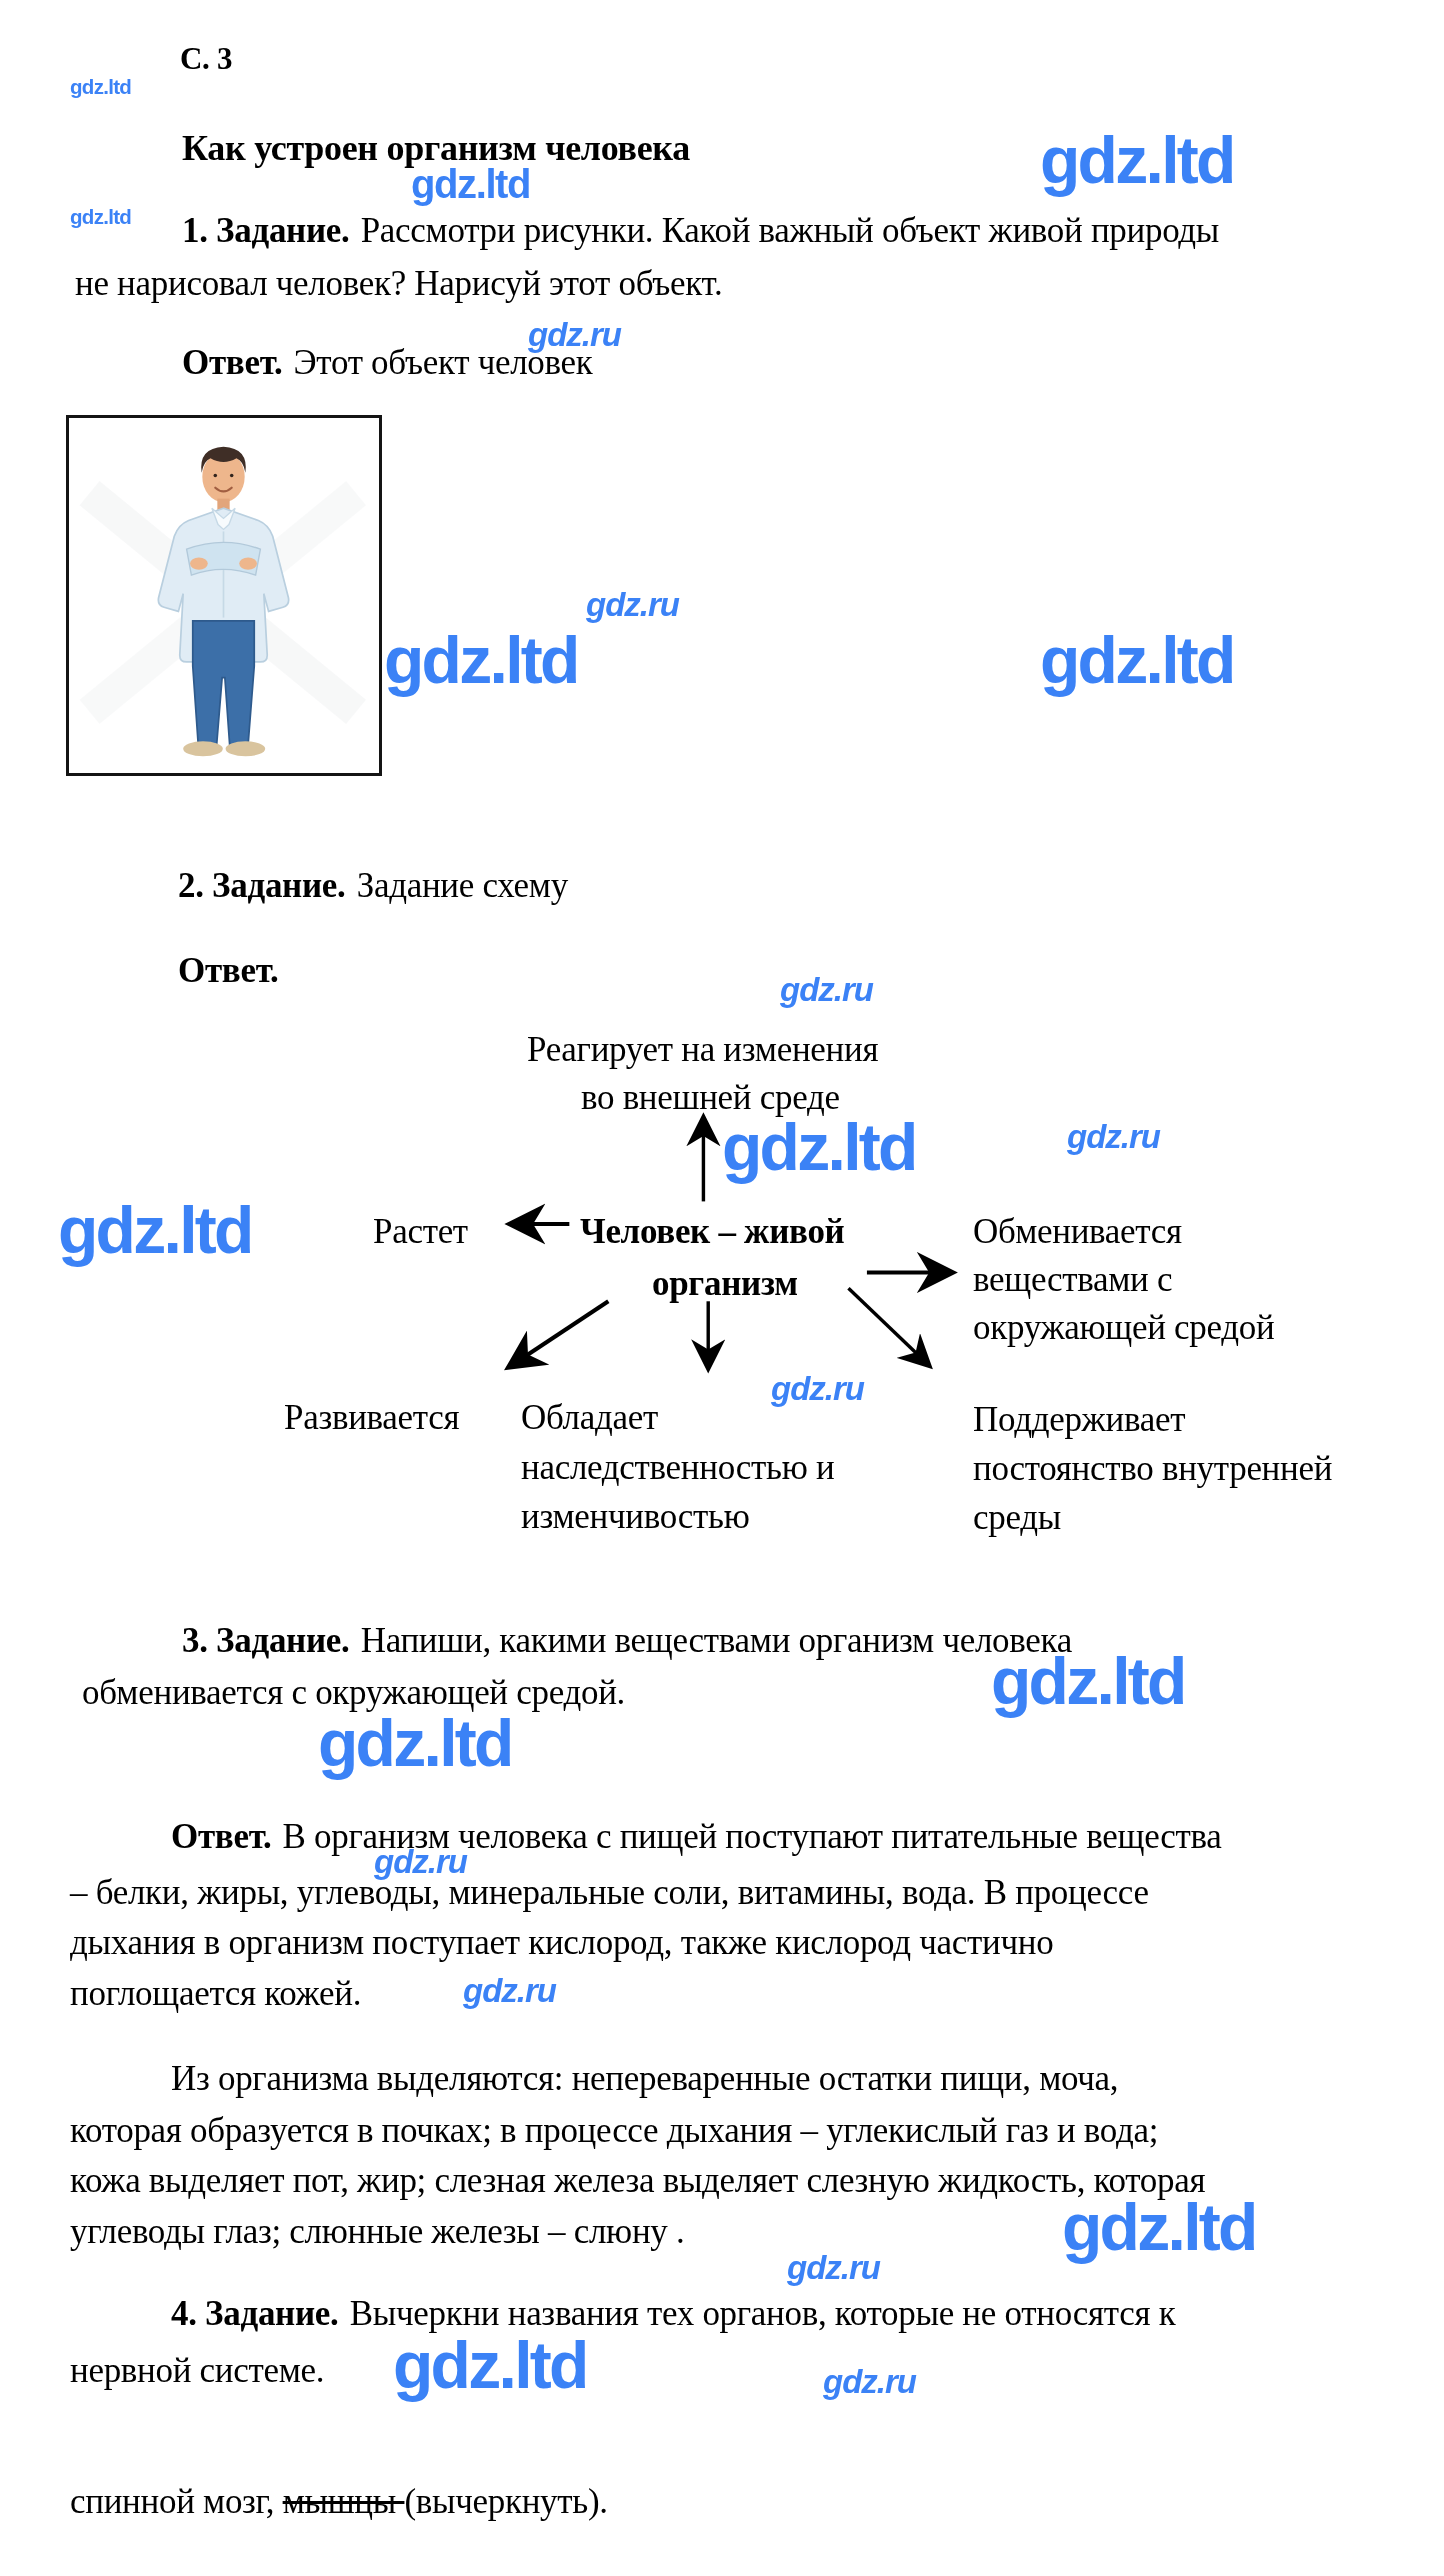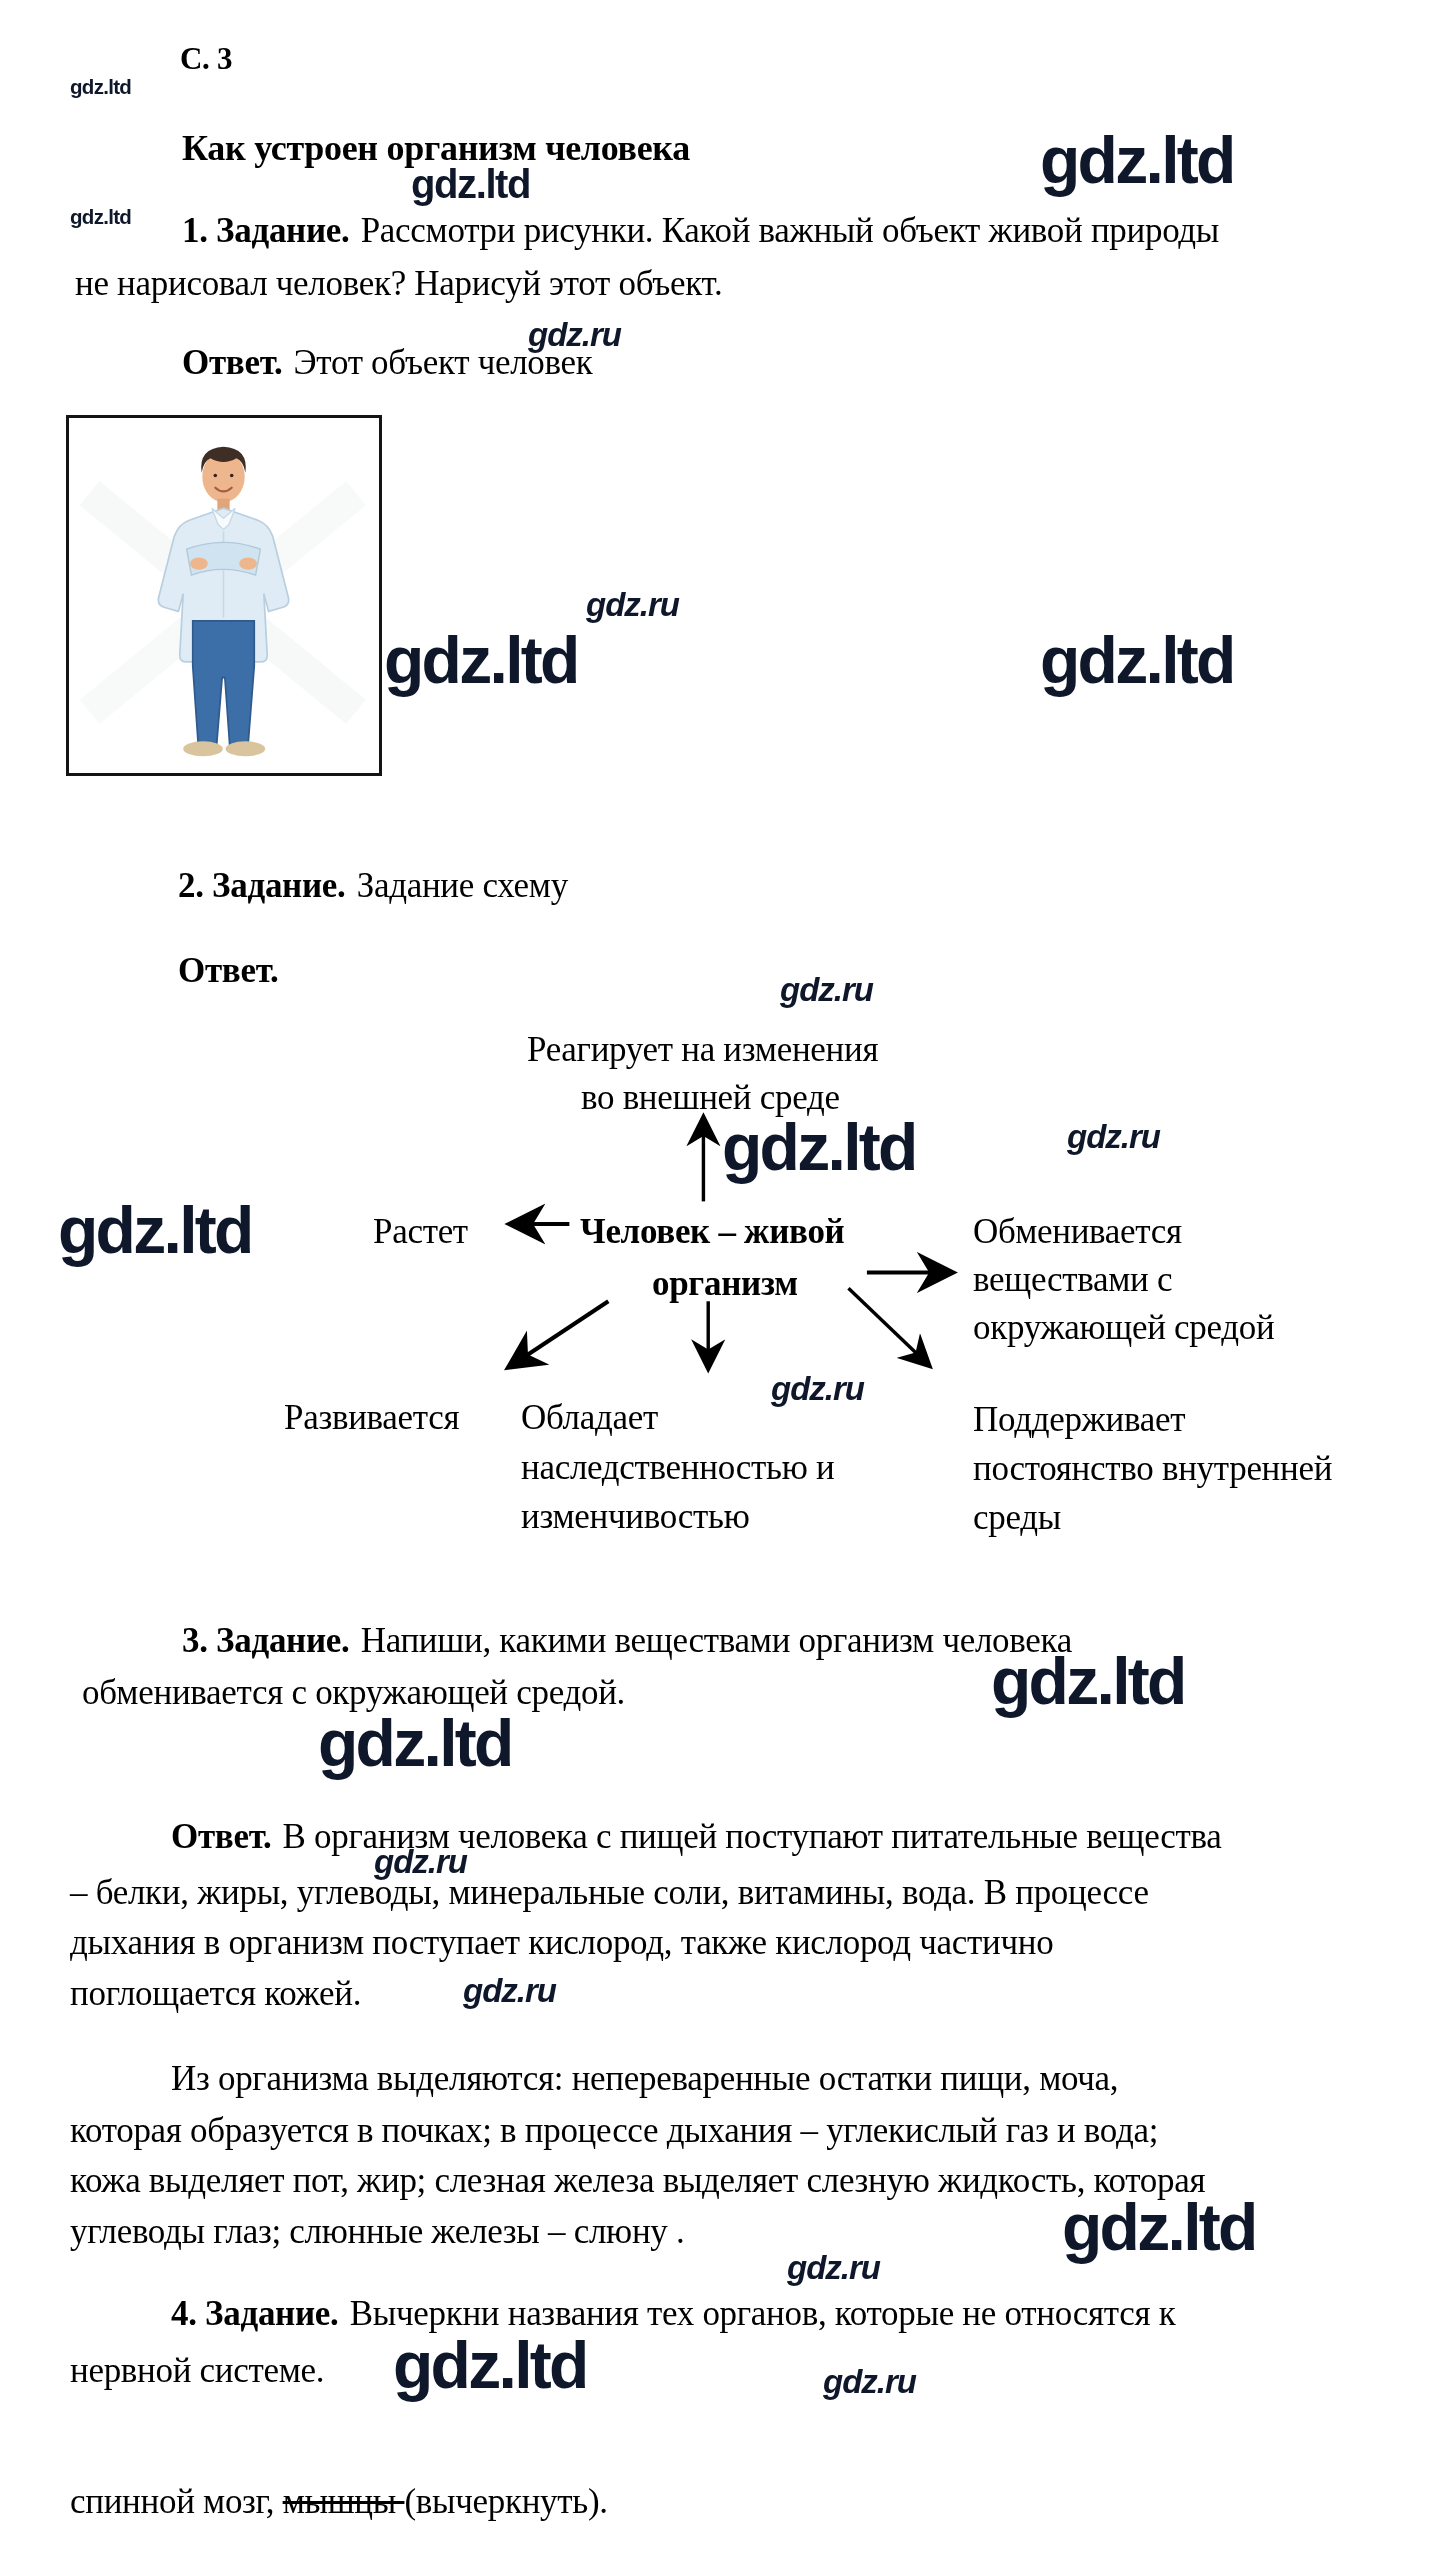--- a/index.html
+++ b/index.html
@@ -19,21 +19,21 @@
     letter-spacing:-0.3px;
   }
   .b{font-weight:bold;margin-right:0.32em;}
   .bold{font-weight:bold;}
   .st{text-decoration:line-through;text-decoration-thickness:2.7px;}
   .wm{
     position:absolute;
     white-space:nowrap;
     font-family:"Liberation Sans", sans-serif;
     font-weight:bold;
-    color:#0f172a;
+    color:#3b82f6;
     z-index:5;
     line-height:1;
   }
   .w96{font-size:66px;letter-spacing:-2.7px;}
   .w58{font-size:40px;letter-spacing:-1.4px;}
   .w48{font-size:33px;letter-spacing:-1px;font-style:italic;}
   .w30{font-size:20.5px;letter-spacing:-0.7px;}
   .photo{
     position:absolute;
     left:66px;top:415px;

